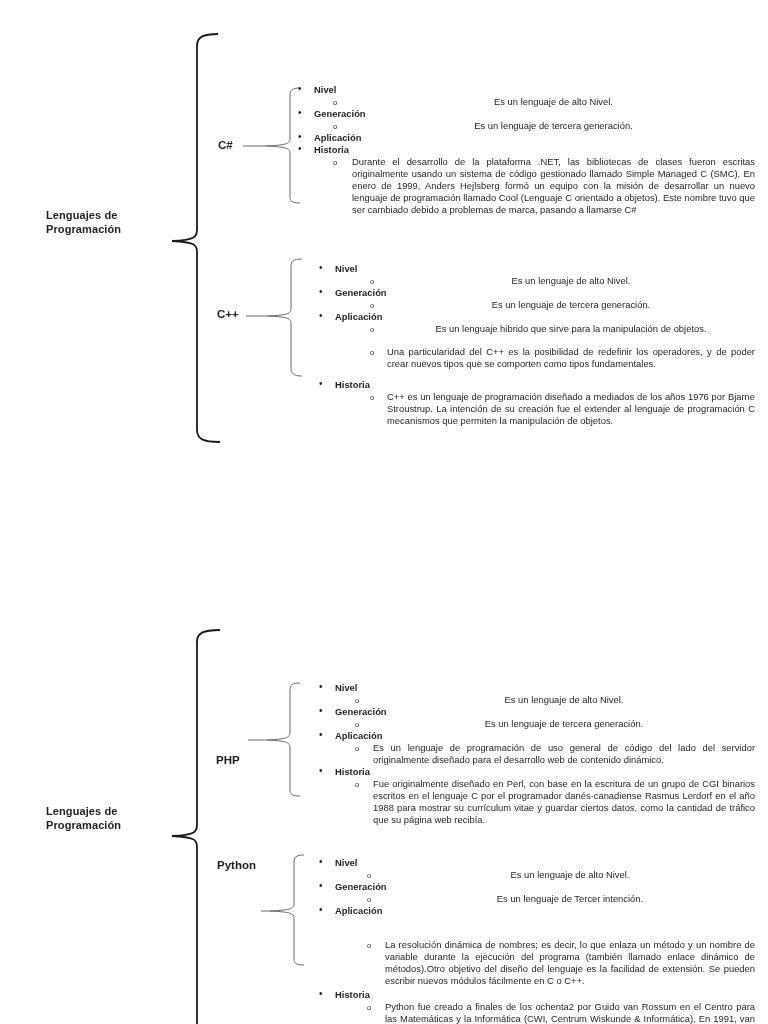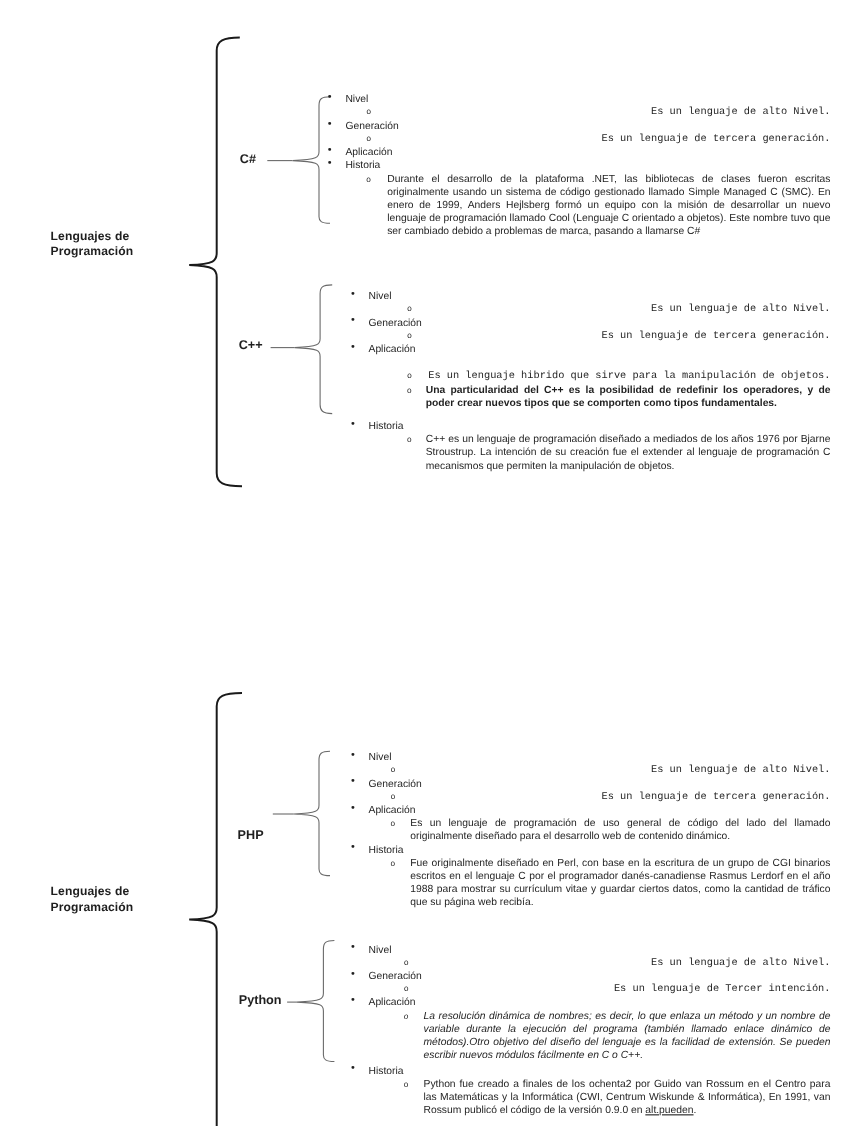--- a/index.html
+++ b/index.html
@@ -11,47 +11,47 @@
   .page{position:relative;width:768px;height:1024px;background:#fff;}
   .abs{position:absolute;}
   svg.brace-layer{position:absolute;left:0;top:0;width:768px;height:1024px;pointer-events:none;}
 
   .root-label{
     font-weight:bold;font-size:11px;line-height:13.5px;letter-spacing:0.1px;
   }
   .branch-label{font-weight:bold;font-size:11.5px;line-height:13px;}
 
   .content{font-size:9.4px;line-height:12px;}
-  .item-heading{position:relative;padding-left:17px;font-weight:normal;}
+  .item-heading{position:relative;padding-left:17px;font-weight:bold;}
   .item-heading::before{
     content:"\2022";position:absolute;left:1px;top:-1px;font-size:10px;font-weight:normal;
   }
   .sub{position:relative;text-align:justify;padding-left:var(--sub-pad);}
   .sub::before{
     content:"o";position:absolute;left:var(--o-left);top:0.5px;
     font-size:7.5px;font-weight:normal;
   }
-  .sub.nojust{text-align:right;font-family:Liberation Mono, monospace;}
-  .mt13{margin-top:13px;}
-  .mt11{margin-top:0;font-weight:bold;}
+  .sub.nojust{text-align:center;}
+  .mt13{}
+  .mt11{margin-top:11px;}
   .mt9{margin-top:9px;}
-  .mt10{margin-top:0;font-style:italic;}
+  .mt10{margin-top:22px;}
   .mt2{margin-top:2px;}
 
   #sec-cs {left:297px;top:84px; width:458px;--o-left:36px;--sub-pad:55px;}
   #sec-cpp{left:318px;top:263px;width:437px;--o-left:52px;--sub-pad:69px;}
   #sec-php{left:318px;top:682px;width:437px;--o-left:37px;--sub-pad:55px;}
   #sec-py {left:318px;top:857px;width:437px;--o-left:49px;--sub-pad:67px;}
 
   #root-1{left:46px;top:209px;width:110px;}
   #root-2{left:46px;top:805px;width:110px;}
   #lbl-cs {left:218px;top:139px;}
   #lbl-cpp{left:217px;top:308px;}
   #lbl-php{left:216px;top:754px;}
-  #lbl-py {left:217px;top:904px;}
+  #lbl-py {left:217px;top:859px;}
 
   .link{text-decoration:underline;cursor:pointer;}
 </style>
 </head>
 <body>
 
 <div class="page">
 
   <svg class="brace-layer" viewBox="0 0 768 1024" fill="none" xmlns="http://www.w3.org/2000/svg">
 
@@ -109,21 +109,21 @@
   </div>
 
   <div id="lbl-php" class="abs branch-label">PHP</div>
 
   <div id="sec-php" class="abs content">
     <div class="item-heading">Nivel</div>
     <div class="sub nojust">Es un lenguaje de alto Nivel.</div>
     <div class="item-heading">Generación</div>
     <div class="sub nojust">Es un lenguaje de tercera generación.</div>
     <div class="item-heading">Aplicación</div>
-    <div class="sub">Es un lenguaje de programación de uso general de código del lado del llamado originalmente diseñado para el desarrollo web de contenido dinámico.</div>
+    <div class="sub">Es un lenguaje de programación de uso general de código del lado del servidor originalmente diseñado para el desarrollo web de contenido dinámico.</div>
     <div class="item-heading">Historia</div>
     <div class="sub">Fue originalmente diseñado en Perl, con base en la escritura de un grupo de CGI binarios escritos en el lenguaje C por el programador danés-canadiense Rasmus Lerdorf en el año 1988 para mostrar su currículum vitae y guardar ciertos datos, como la cantidad de tráfico que su página web recibía.</div>
   </div>
 
   <div id="lbl-py" class="abs branch-label">Python</div>
 
   <div id="sec-py" class="abs content">
     <div class="item-heading">Nivel</div>
     <div class="sub nojust">Es un lenguaje de alto Nivel.</div>
     <div class="item-heading">Generación</div>

